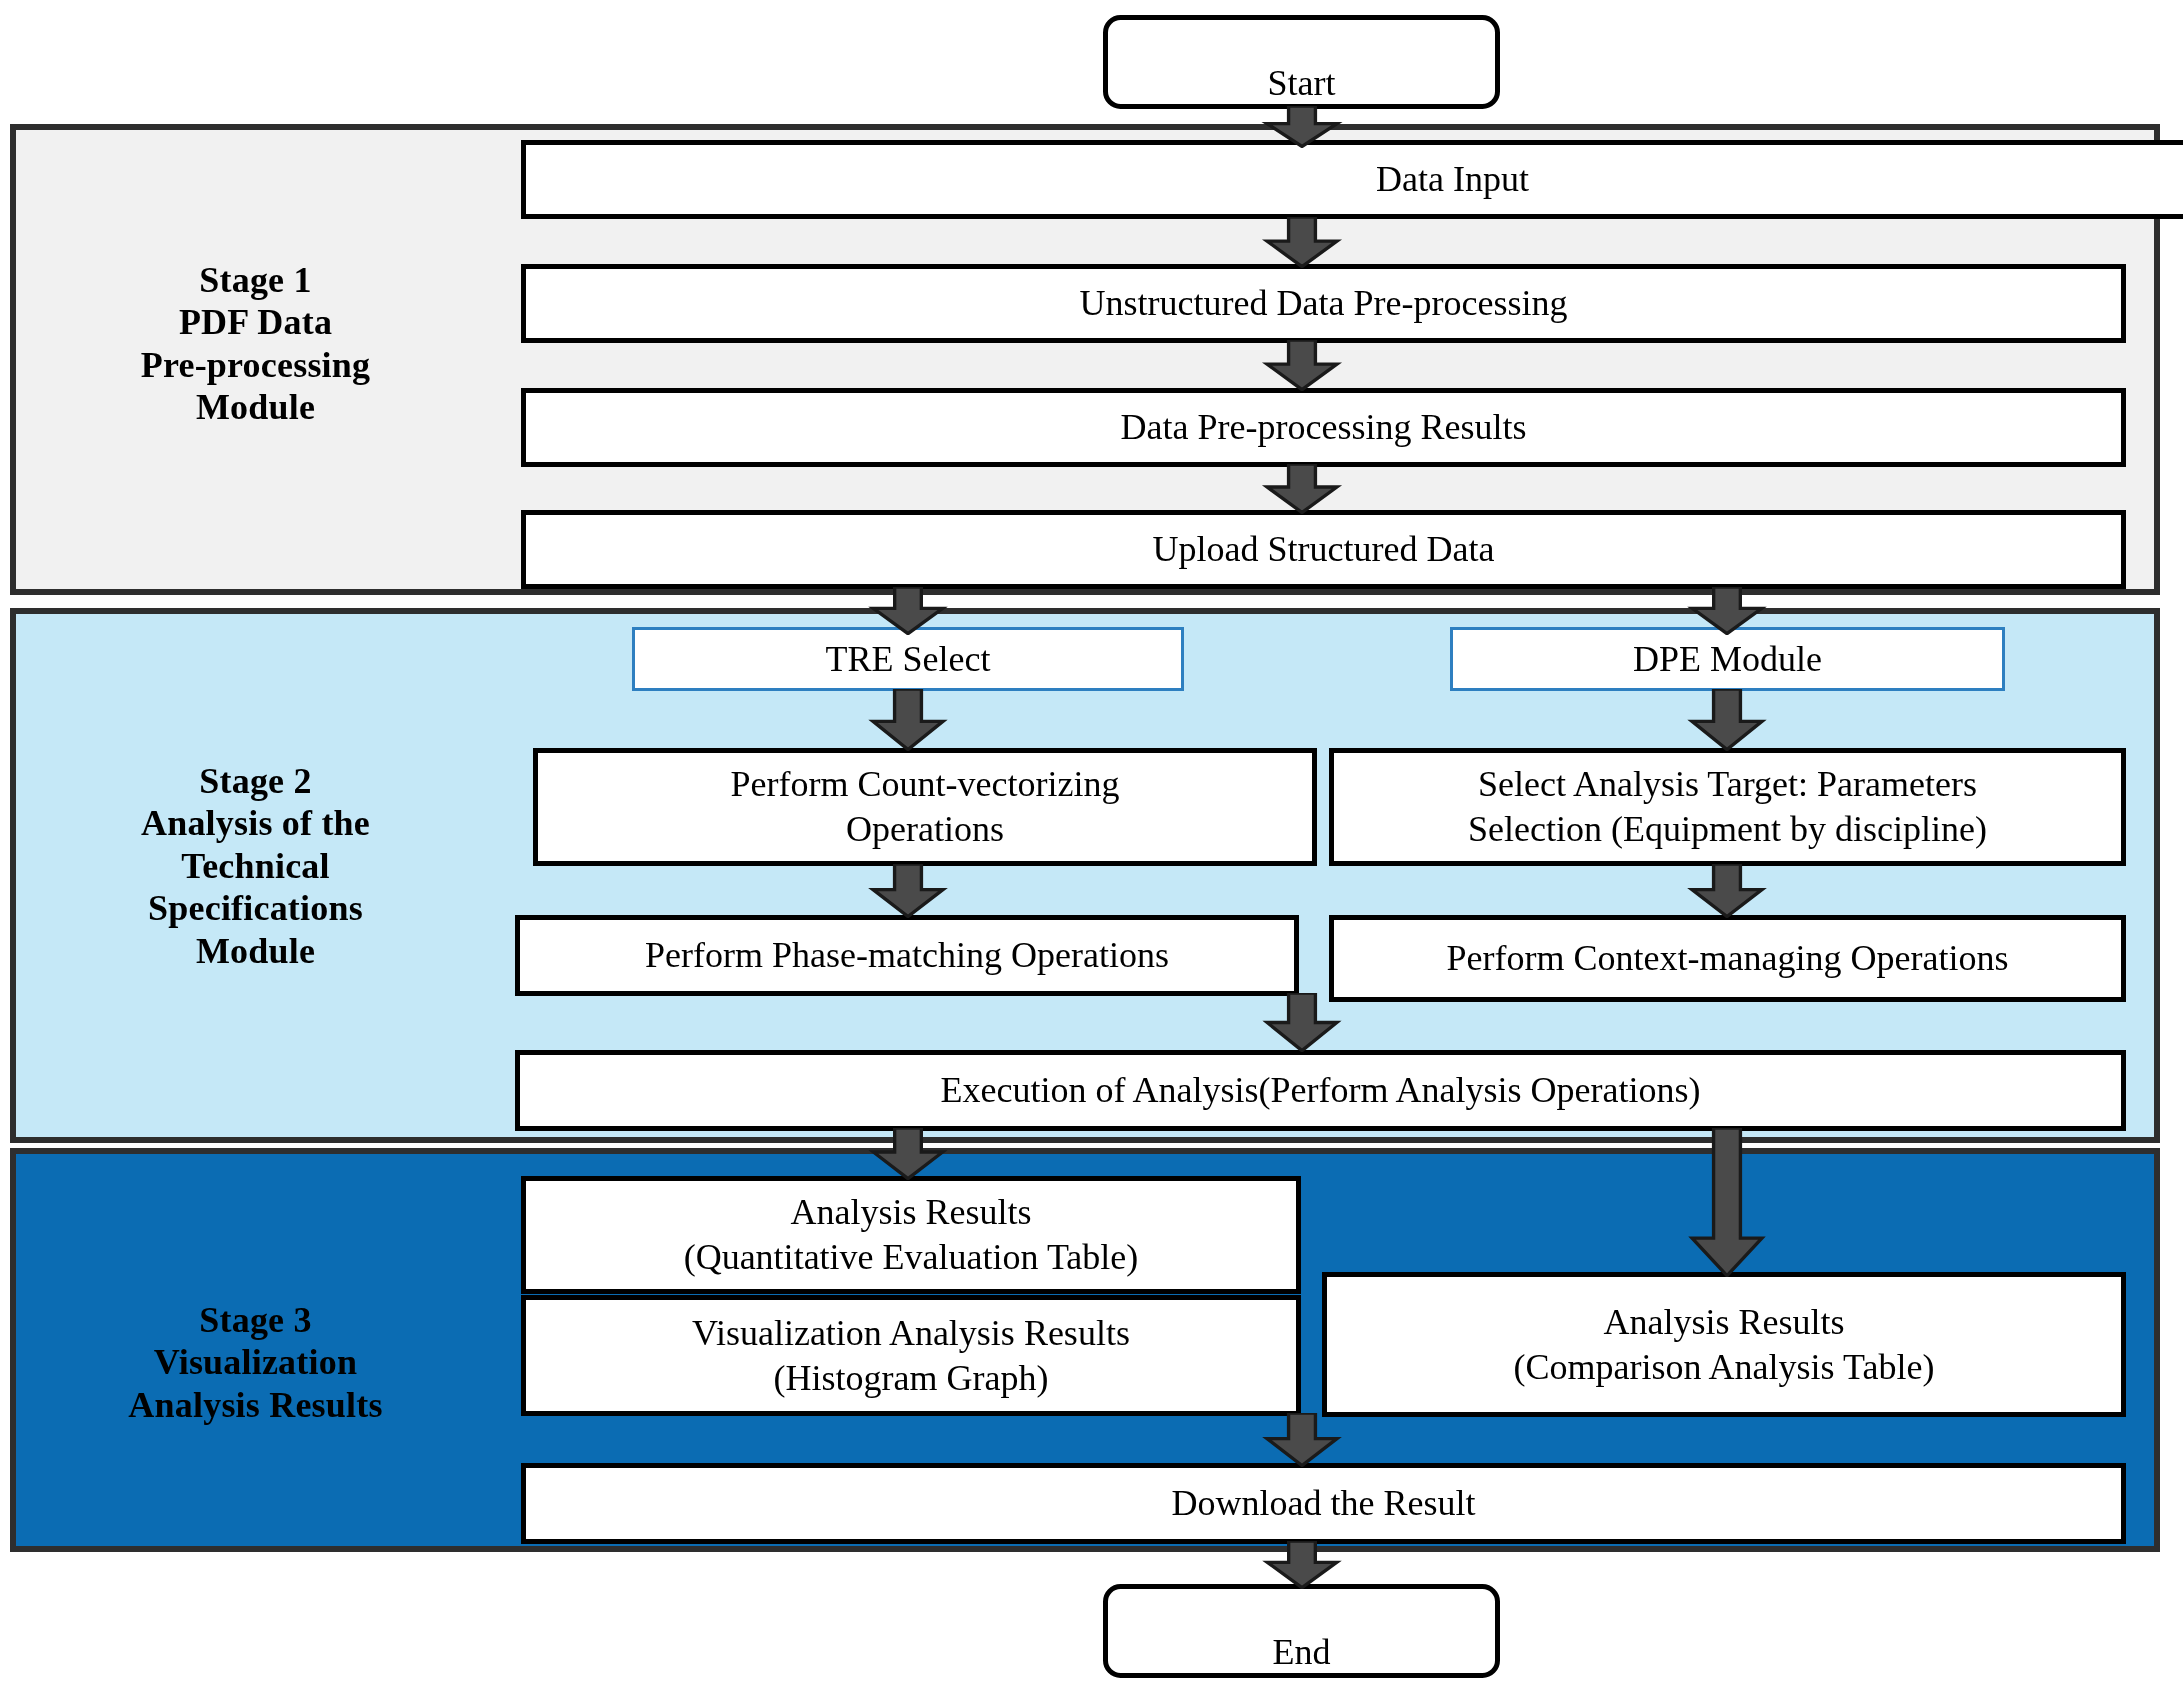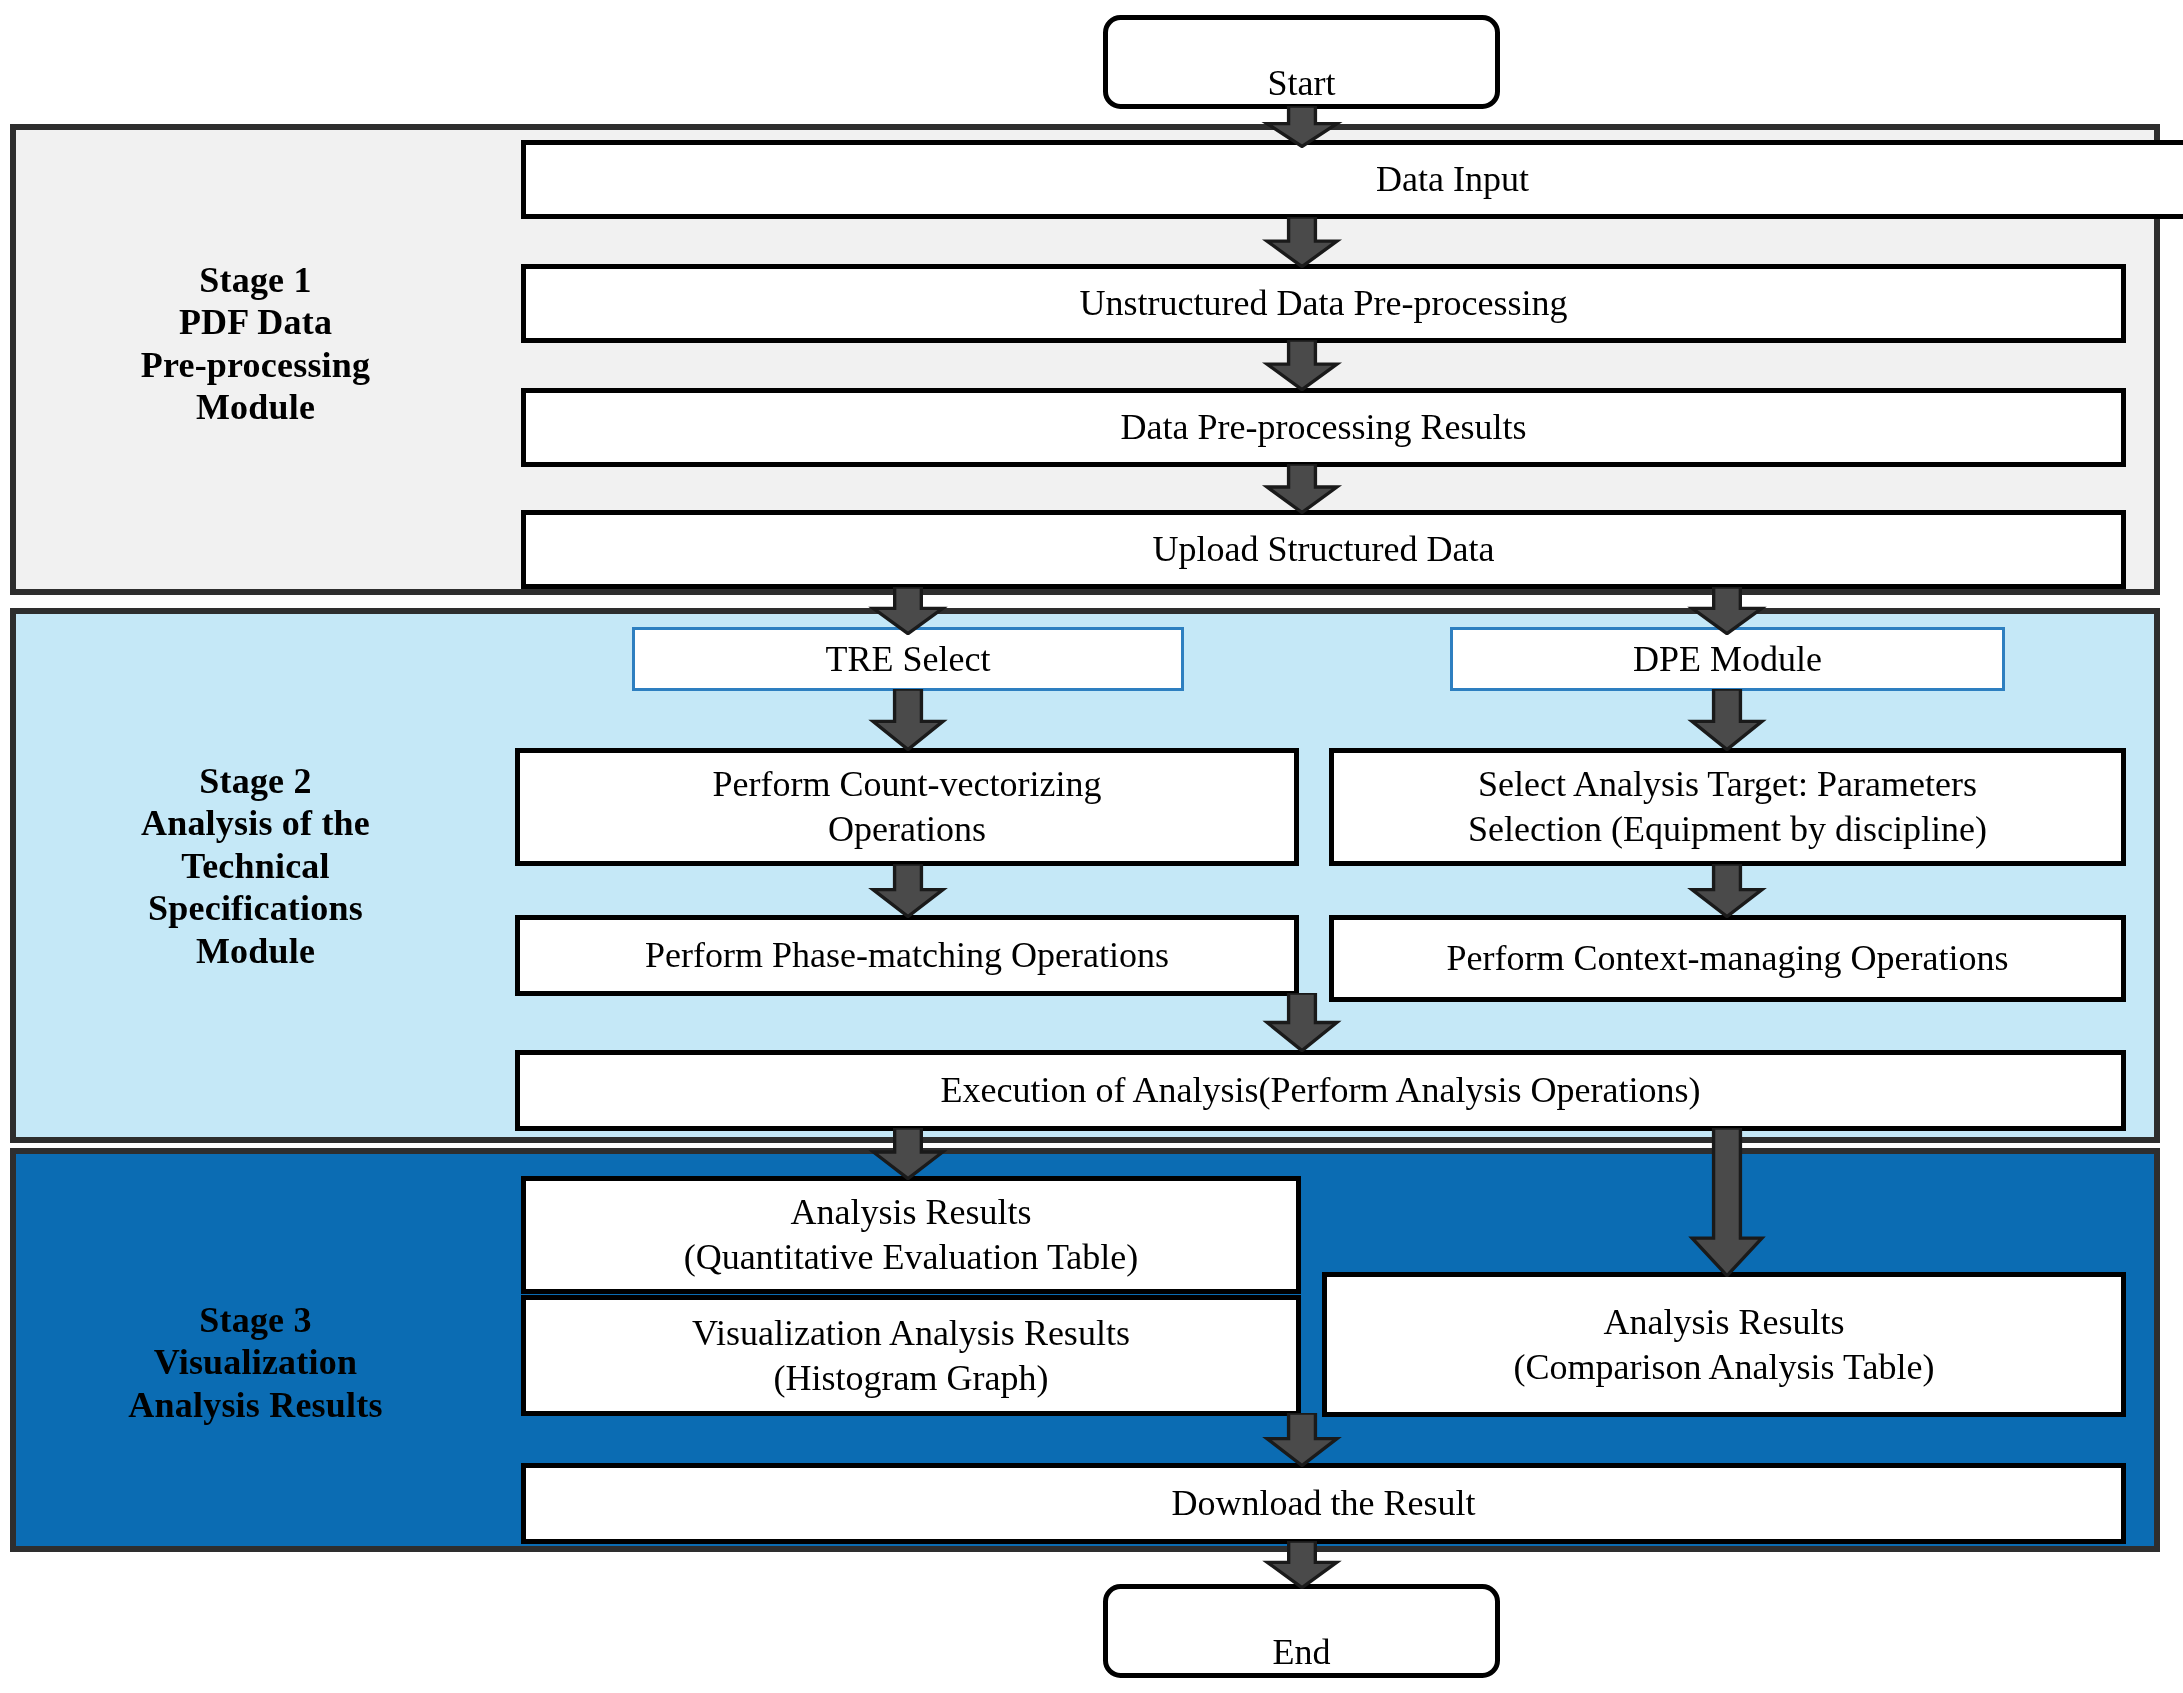--- a/index.html
+++ b/index.html
@@ -120,21 +120,21 @@
   </div>
 
   <div class="box blue-edge" style="left:632px; top:627px; width:552px; height:64px;">
     <span>TRE Select</span>
   </div>
 
   <div class="box blue-edge" style="left:1450px; top:627px; width:555px; height:64px;">
     <span>DPE Module</span>
   </div>
 
-  <div class="box" style="left:515px; top:748px; width:784px; height:118px; flex-direction:column;">
+  <div class="box" style="left:533px; top:748px; width:784px; height:118px; flex-direction:column;">
     <span>Perform Count-vectorizing</span>
     <span>Operations</span>
   </div>
 
   <div class="box" style="left:1329px; top:748px; width:797px; height:118px; flex-direction:column;">
     <span>Select Analysis Target: Parameters</span>
     <span>Selection  (Equipment by discipline)</span>
   </div>
 
   <div class="box" style="left:515px; top:915px; width:784px; height:81px;">

